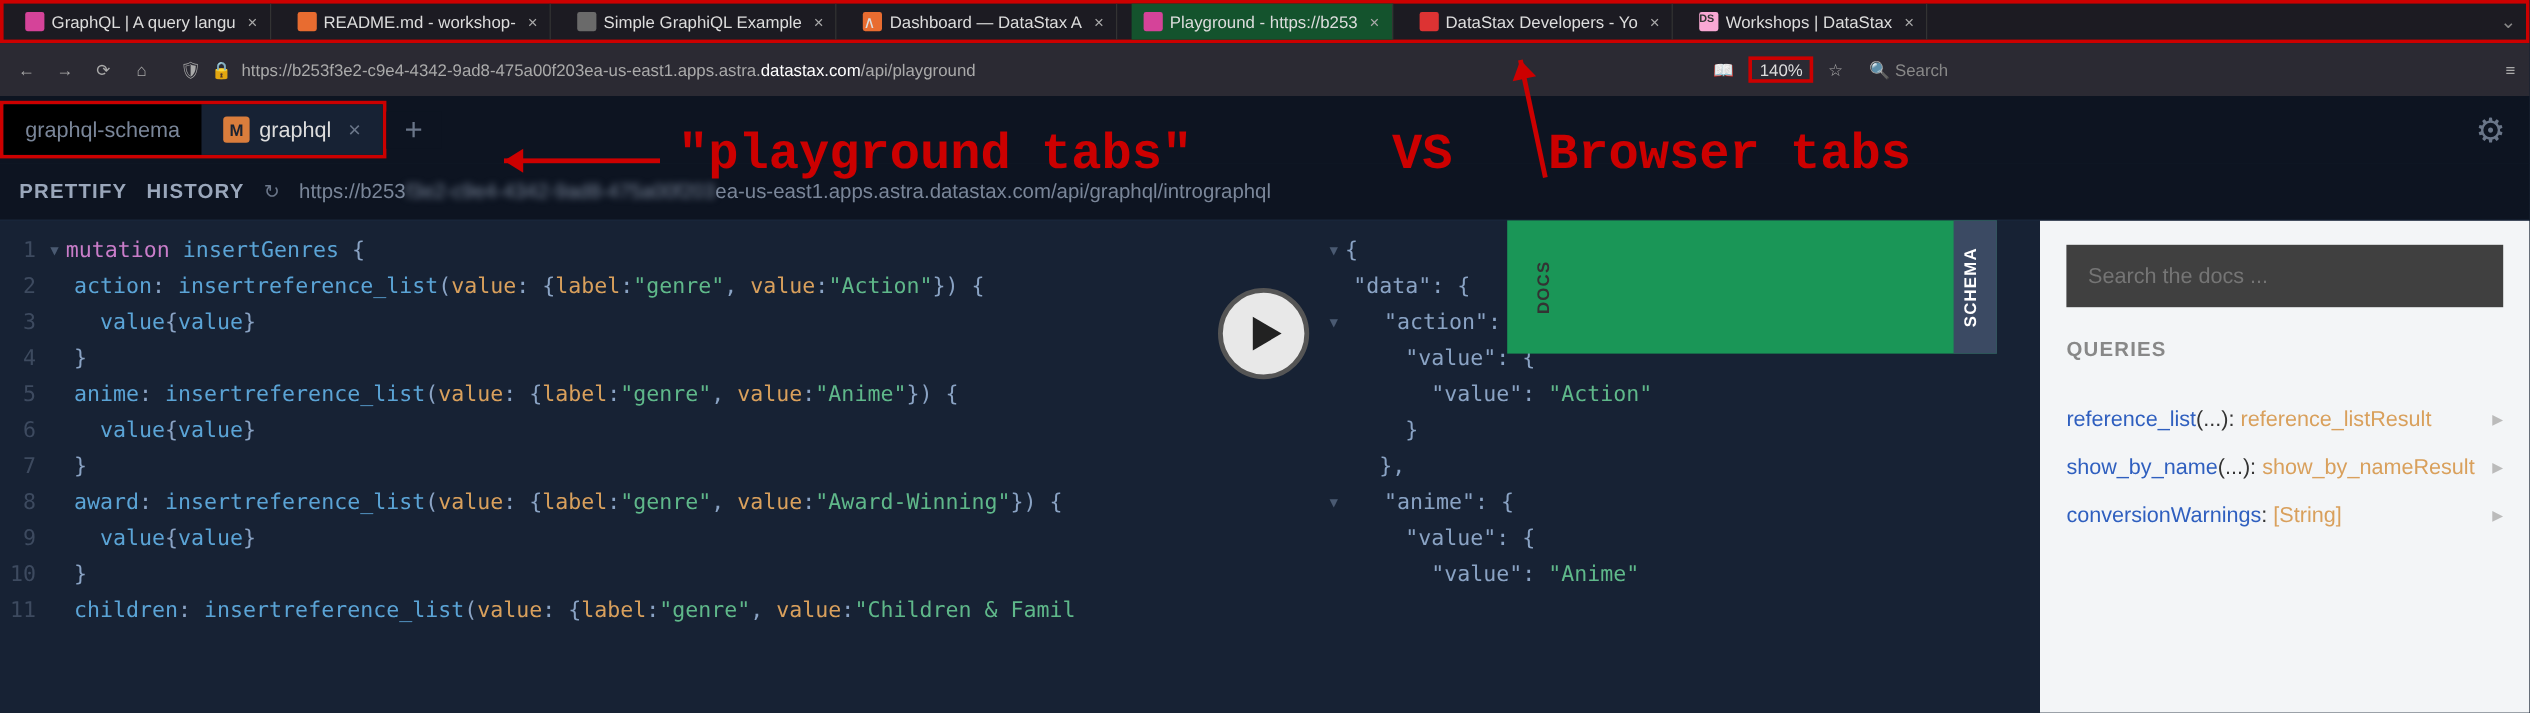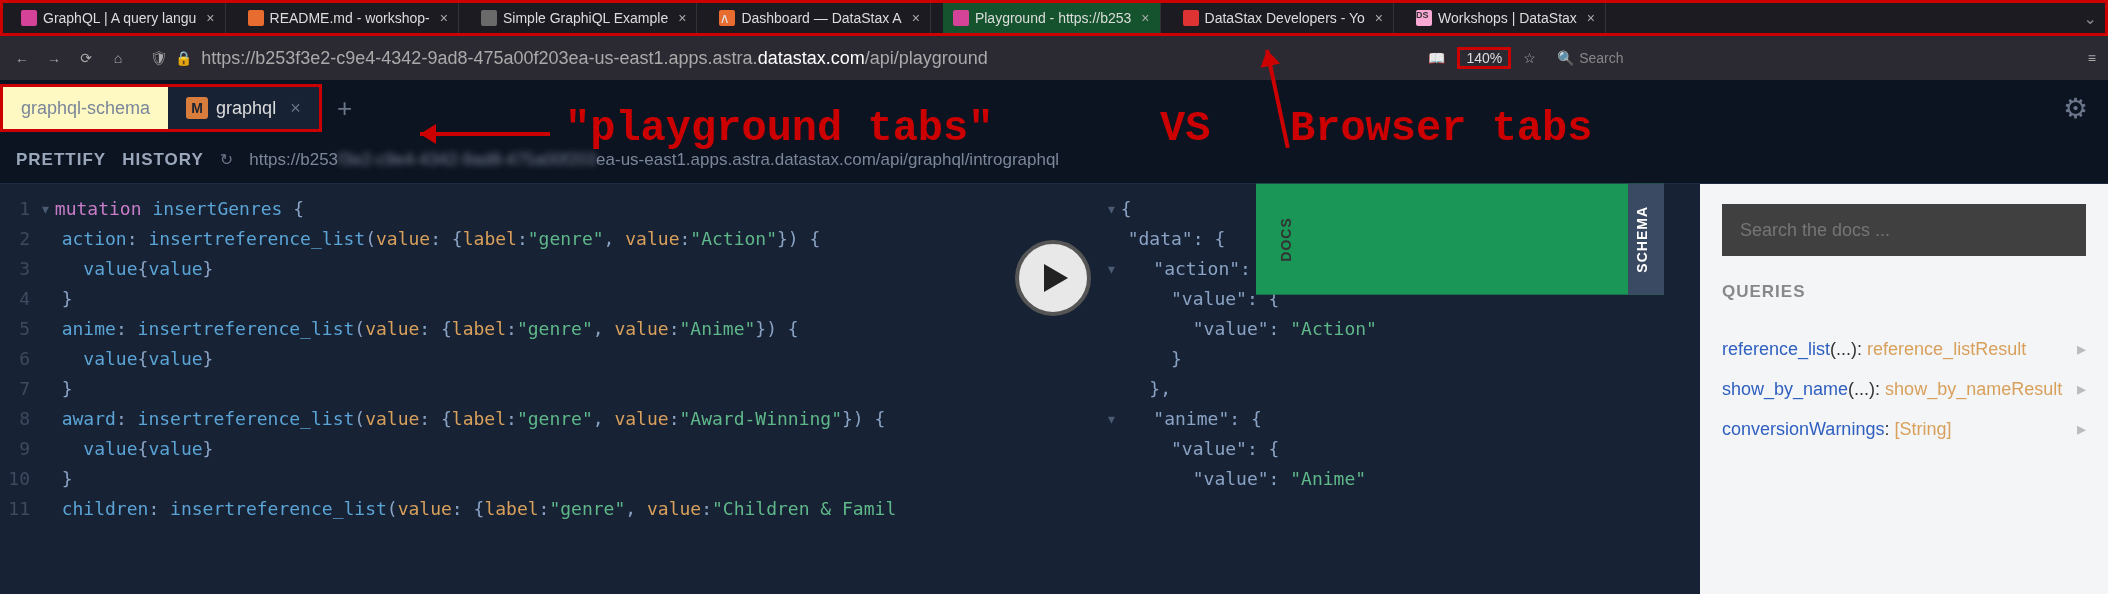--- a/index.html
+++ b/index.html
@@ -9,30 +9,30 @@
 .browser-tabs { display: flex; background: #1c1b22; height: 36px; align-items: center; padding: 0 8px; border: 3px solid #c00; gap: 12px; }
 .btab { display: flex; align-items: center; gap: 6px; padding: 0 10px; height: 30px; font-size: 14px; color: #ddd; border-right: 1px solid #333; min-width: 0; white-space: nowrap; overflow: hidden; }
 .btab.active { background: #14532d; }
 .btab .favicon { width: 16px; height: 16px; display: inline-block; border-radius: 2px; }
 .btab .close { color: #aaa; font-size: 14px; margin-left: 4px; }
 .btab-down { color: #888; margin-left: auto; }
 
 .addr-bar { display: flex; align-items: center; background: #2b2a33; height: 44px; padding: 0 12px; gap: 12px; font-size: 14px; color: #aaa; }
 .addr-btn { color: #aaa; width: 20px; text-align: center; }
 .url-box { flex: 1; display: flex; align-items: center; gap: 8px; padding: 0 10px; }
-.url-text { color: #aaa; font-size: 18px; }
+.url-text { color: #aaa; font-size: 14px; }
 .url-text .hl { color: #fff; }
 .zoom { border: 3px solid #c00; padding: 0 6px; color: #ddd; }
 .search-box { color: #888; padding: 0 10px; width: 520px; }
 .ham { margin-left: 8px; }
 
 
 .pg-tabs { display: flex; align-items: center; background: #0d1421; height: 56px; padding: 0; }
 .pg-tab-box { display: flex; border: 3px solid #c00; height: 48px; }
-.pg-tab { display: flex; align-items: center; padding: 0 18px; font-size: 18px; color: #7a8699; gap: 8px; background: #fef9c3; }
+.pg-tab { display: flex; align-items: center; padding: 0 18px; font-size: 18px; color: #7a8699; gap: 8px; background: #000000; }
 .pg-tab.active { background: #172234; color: #ddd; }
 .pg-tab .badge { background: #d97d3c; color: #1a2332; width: 22px; height: 22px; border-radius: 3px; display: inline-flex; align-items: center; justify-content: center; font-weight: 700; font-size: 14px; }
 .pg-tab .tclose { color: #6a7689; margin-left: 6px; }
 .pg-add { width: 46px; display: flex; align-items: center; justify-content: center; color: #6a7689; font-size: 26px; background: #0d1421; }
 .pg-gear { margin-left: auto; margin-right: 20px; color: #6a7689; font-size: 28px; }
 
 
 .pg-toolbar { display: flex; align-items: center; background: #0d1421; height: 48px; padding: 0 16px; gap: 16px; border-bottom: 1px solid #1e2c42; }
 .pg-btn { color: #9aa7bb; font-size: 17px; font-weight: 700; letter-spacing: 1px; }
 .pg-reload { color: #6a7689; }

